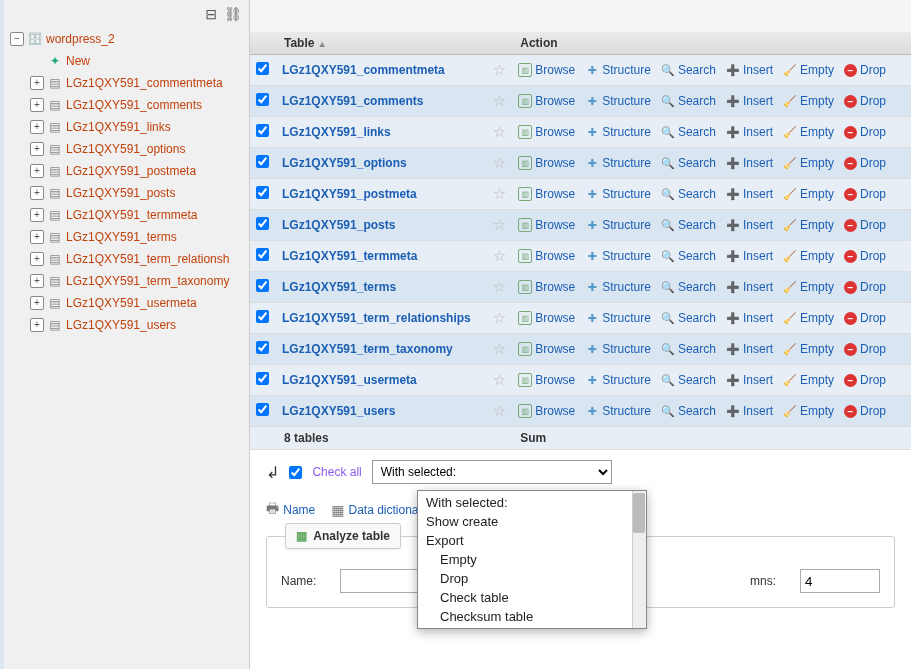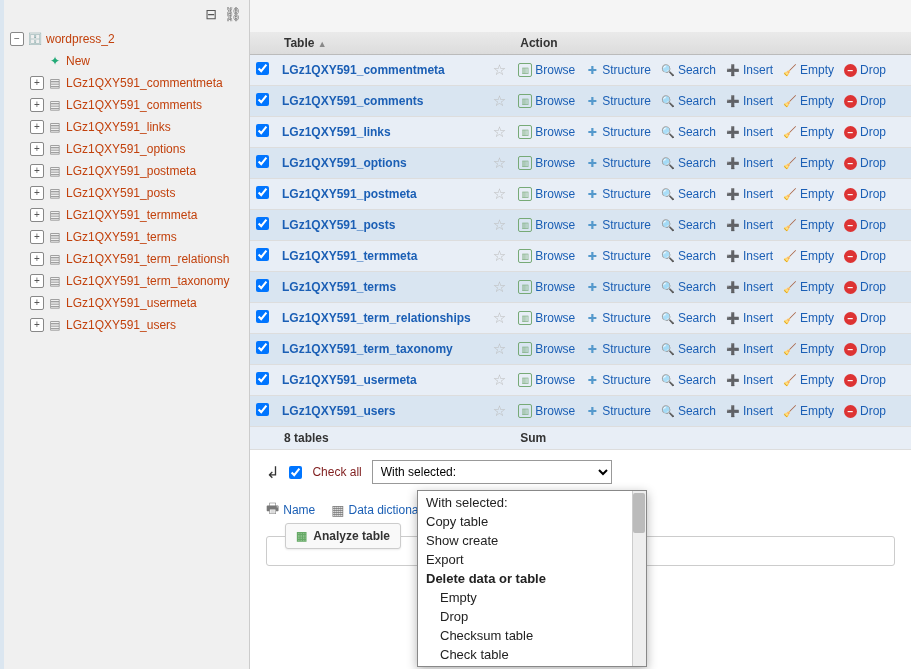--- a/index.html
+++ b/index.html
@@ -38,21 +38,21 @@
 .ai-search { color: #4a8; }
 .ai-insert { color: #c80; }
 .ai-empty { color: #888; }
 .ai-drop { background: #d33; color: #fff; border-radius: 50%; width: 13px; height: 13px; font-size: 10px; font-weight:bold; }
 
 table.tables-list tfoot td { background: linear-gradient(#eaeaea,#dcdcdc); font-weight: bold; padding:4px 8px; border-top:1px solid #bbb;}
 
 .below-table { padding: 10px 16px; position: relative; }
 .checkall-row { display: flex; align-items: center; gap: 10px; margin-bottom: 14px; }
 .arrow-up-right { font-size: 16px; color: #333; transform: scaleX(-1); display:inline-block; }
-.checkall-link { color: #7f1d1d; text-decoration: none; cursor: pointer; }
+.checkall-link { color: #8b5cf6; text-decoration: none; cursor: pointer; }
 .with-selected { position: relative; }
 select.fake-select { width: 240px; height: 24px; border: 1px solid #999; background: #fff; padding: 2px 4px; font-size: 12px; }
 .dropdown-menu { position: absolute; top: 40px; left: 167px; width: 230px; background: #fff; border: 1px solid #888; box-shadow: 0 3px 10px rgba(0,0,0,0.3); z-index: 50; font-size: 13px; padding: 2px 0; }
 .dropdown-menu .scrollbar-fake { position:absolute; right:0; top:0; bottom:0; width:14px; background:#eee; border-left:1px solid #ccc; }
 .dropdown-menu .scrollbar-thumb { position:absolute; right:1px; top:2px; width:12px; height:40px; background:#bbb; border-radius:2px; }
 .dropdown-menu .opt { padding: 2px 6px 2px 8px; cursor: pointer; color: #222; }
 .dropdown-menu .opt.indent { padding-left: 22px; }
 .dropdown-menu .opt.group-header { font-weight: bold; cursor: default; }
 
 .toolbar-row { display: flex; gap: 16px; align-items: center; margin-bottom: 14px; }
@@ -590,43 +590,48 @@
           </select>
         </div>
       </div>
 
       <div class="dropdown-menu">
         <div class="scrollbar-fake">
             <div class="scrollbar-thumb"></div>
           </div>
         <div id="dropdown-opts">
             <div class="opt">With selected:</div>
-            <div class="opt">Copy table</div>
             <div class="opt">Show create</div>
             <div class="opt">Export</div>
-            <div class="opt group-header">Delete data or table</div>
             <div class="opt indent">Empty</div>
             <div class="opt indent">Drop</div>
+            <div class="opt indent">Check table</div>
             <div class="opt indent">Checksum table</div>
-            <div class="opt indent">Check table</div>
           </div>
       </div>
 
       <div class="toolbar-row">
         <a>
           <span class="print-icon">🖶</span>
           <span>Name</span>
         </a>
         <a>
           <span class="dd-icon">▦</span>
           <span>Data dictionary</span>
         </a>
       </div>
 
       <div class="create-box">
         <div class="create-header">
           <span style="color:#6a6;">▦</span>
           <span>Analyze table</span>
         </div>
+        <div class="create-form">
+          <label>Name:</label>
+          <input type="text" value="" style="">
+          <span style="flex:1"></span>
+          <label>mns:</label>
+          <input type="text" class="numcols" value="4" style="">
+        </div>
       </div>
     </div>
   </div>
 </div>
 
 </body></html>

